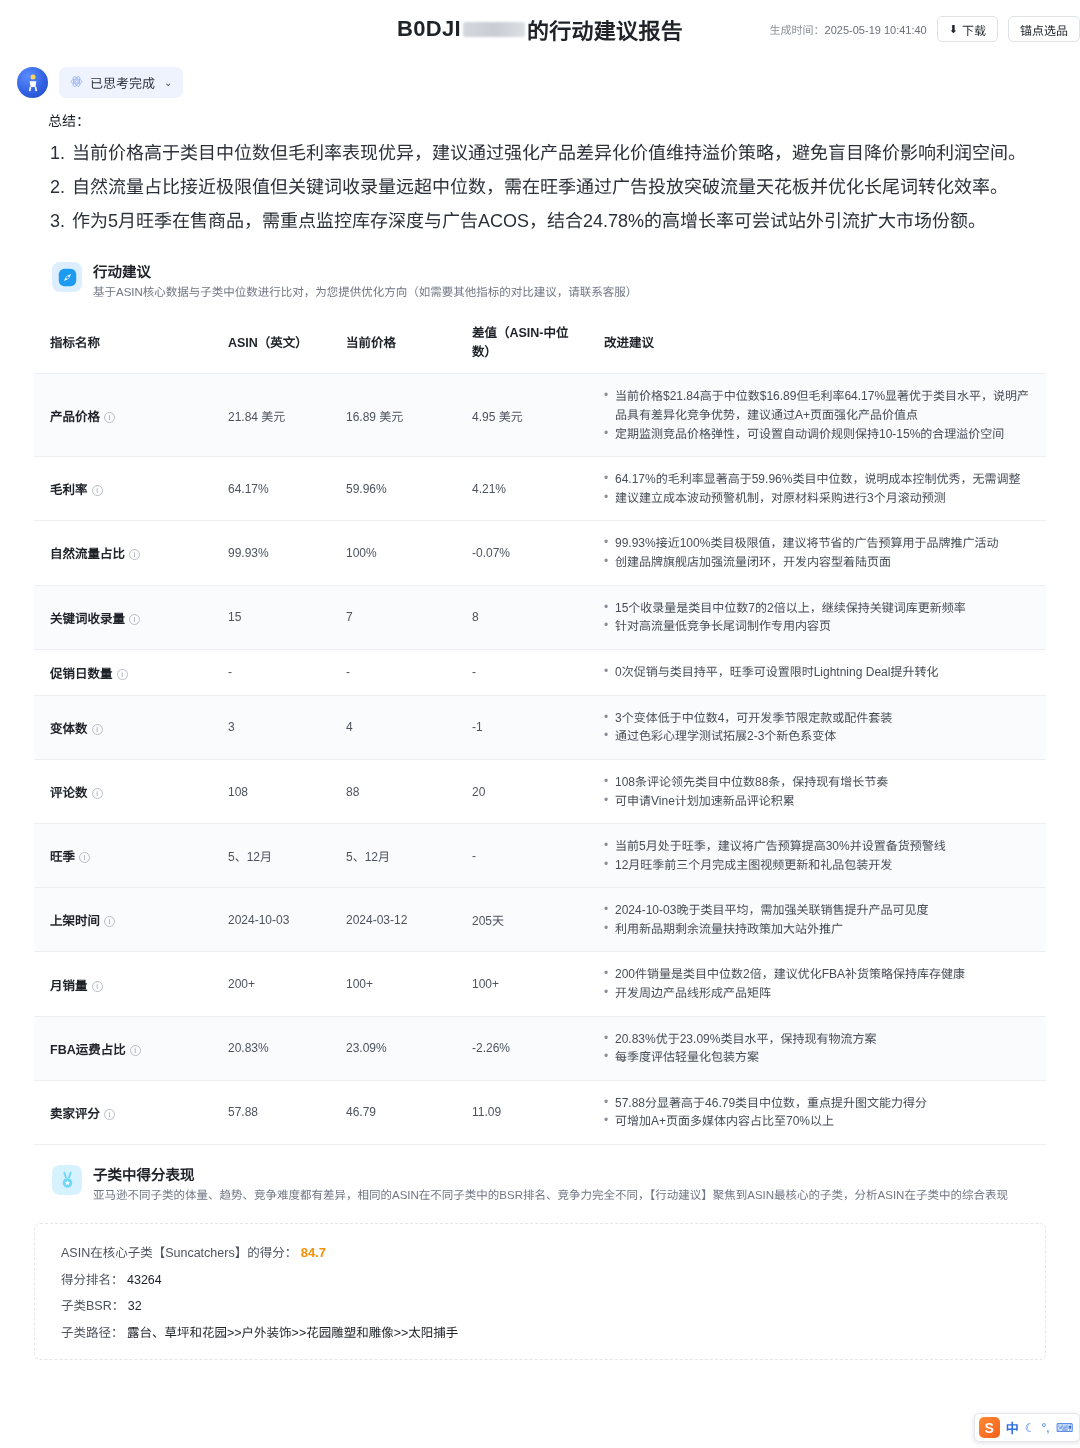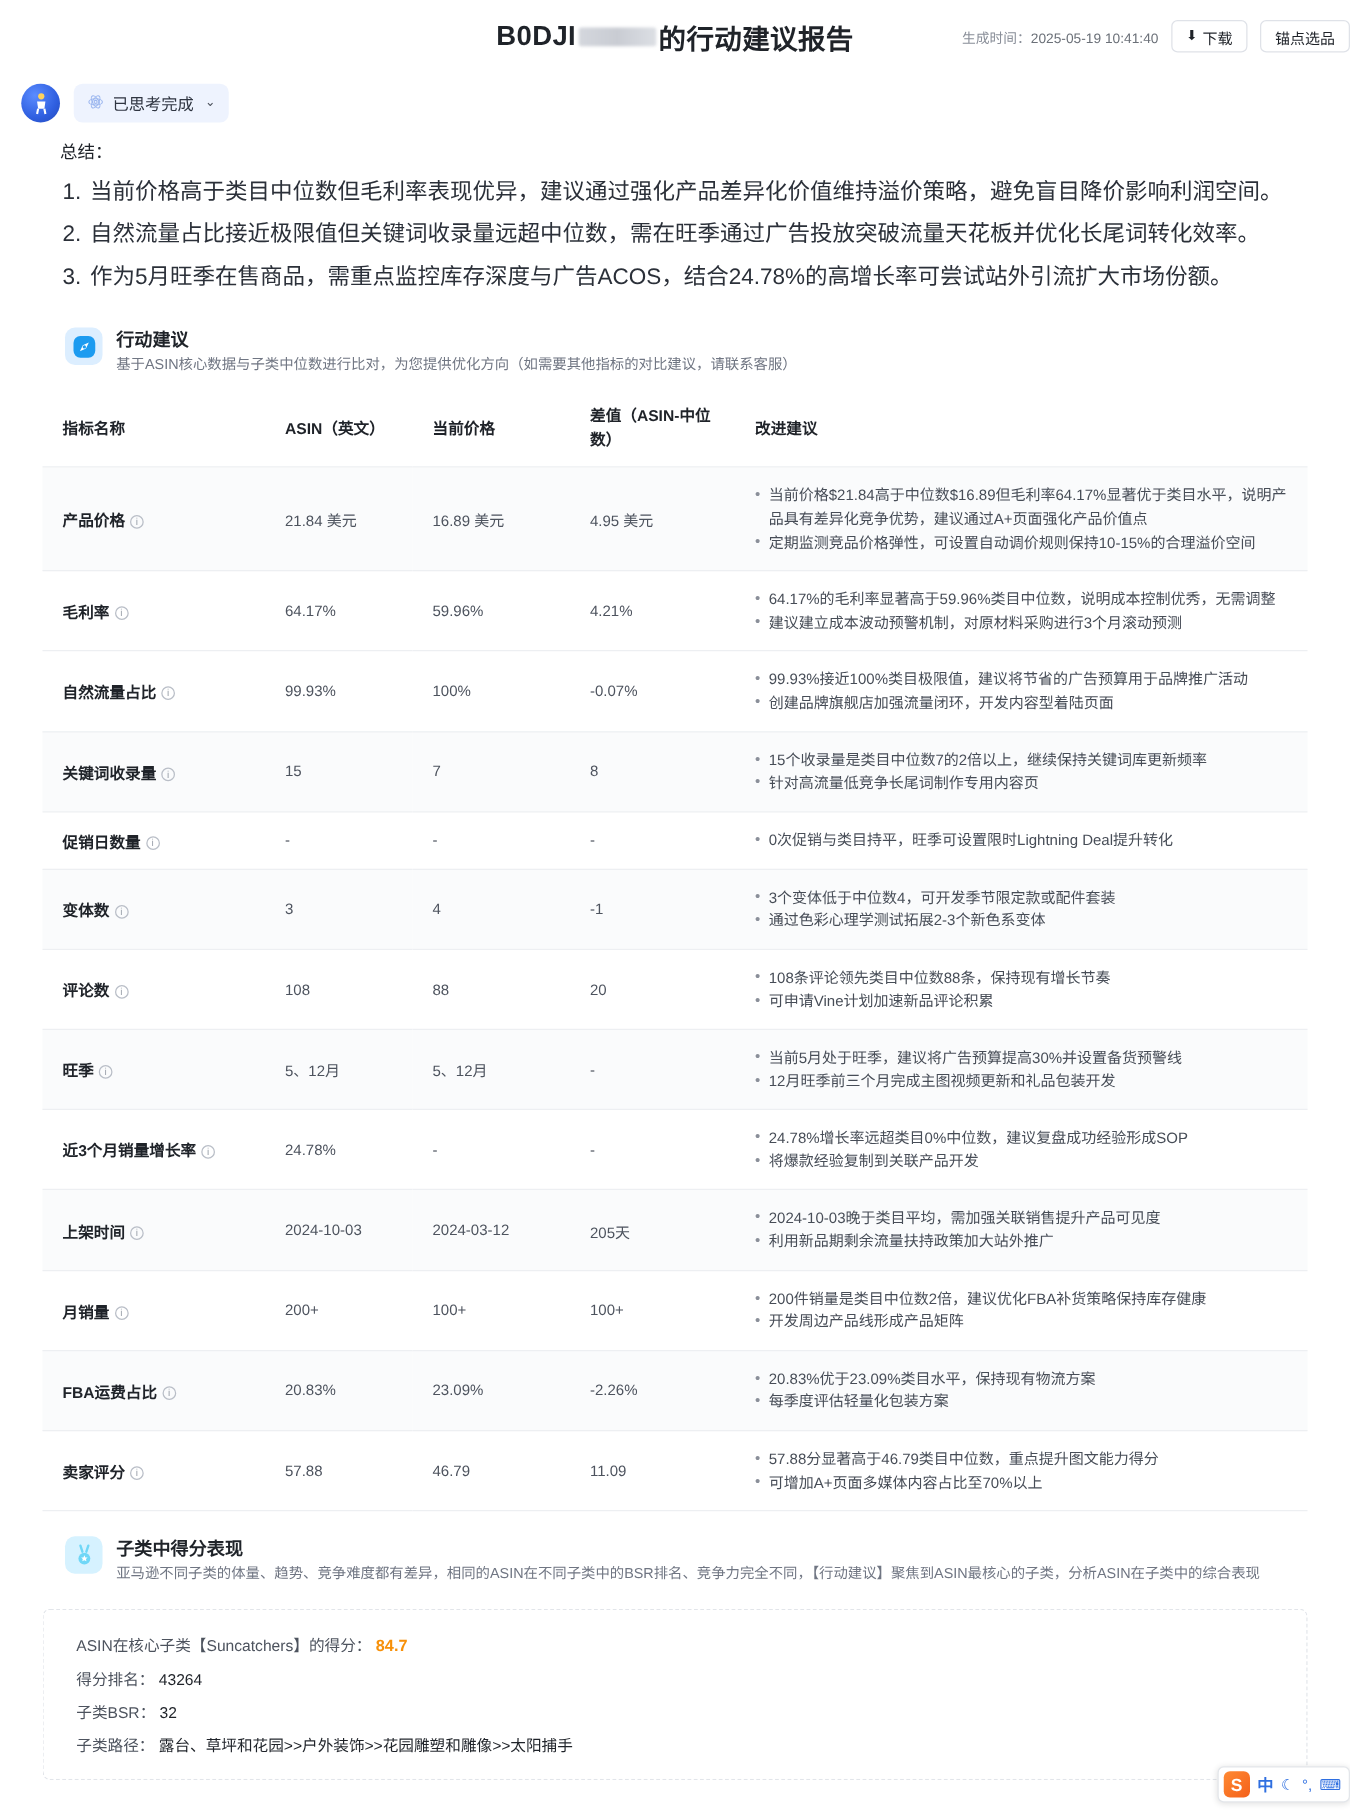--- a/index.html
+++ b/index.html
@@ -405,30 +405,20 @@
           </td>
         </tr>
         <tr class="alt">
           <td class="metric"><span>旺季</span><i class="info-i">i</i></td>
           <td>5、12月</td>
           <td>5、12月</td>
           <td>-</td>
           <td class="sugg">
             <div>当前5月处于旺季，建议将广告预算提高30%并设置备货预警线</div>
             <div>12月旺季前三个月完成主图视频更新和礼品包装开发</div>
-          </td>
-        </tr>
-        <tr>
-          <td class="metric"><span>近3个月销量增长率</span><i class="info-i">i</i></td>
-          <td>24.78%</td>
-          <td>-</td>
-          <td>-</td>
-          <td class="sugg">
-            <div>24.78%增长率远超类目0%中位数，建议复盘成功经验形成SOP</div>
-            <div>将爆款经验复制到关联产品开发</div>
           </td>
         </tr>
         <tr class="alt">
           <td class="metric"><span>上架时间</span><i class="info-i">i</i></td>
           <td>2024-10-03</td>
           <td>2024-03-12</td>
           <td>205天</td>
           <td class="sugg">
             <div>2024-10-03晚于类目平均，需加强关联销售提升产品可见度</div>
             <div>利用新品期剩余流量扶持政策加大站外推广</div>

